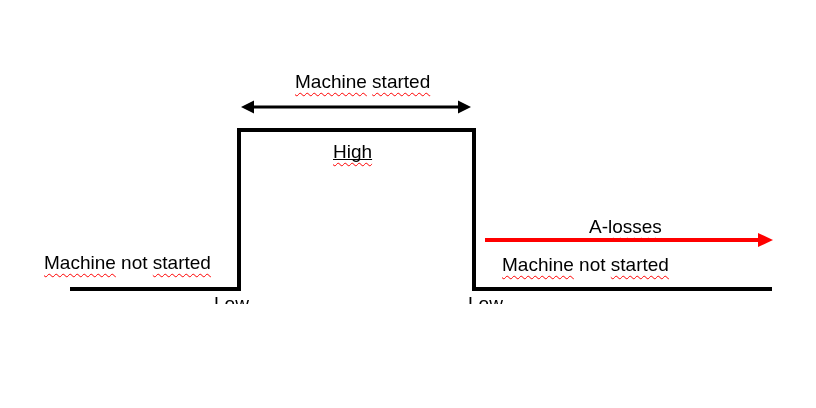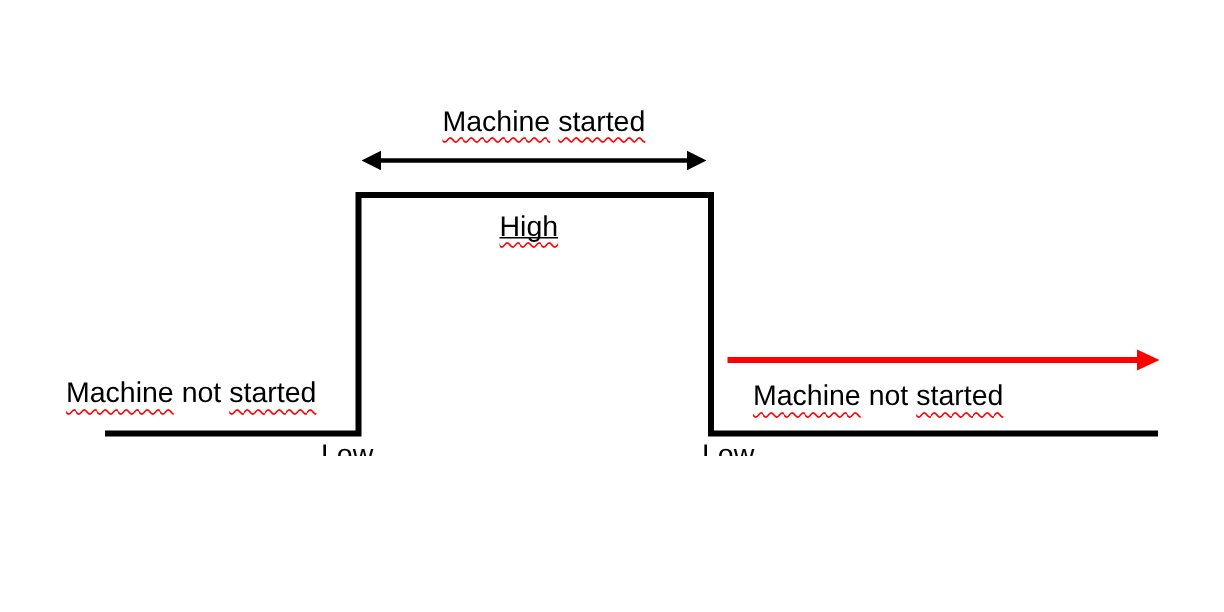--- a/index.html
+++ b/index.html
@@ -72,20 +72,21 @@
   <div class="lbl" id="state-left-label">
     <span class="sq">Machine</span>
     <span>not</span>
     <span class="sq">started</span>
   </div>
 
   <div class="lbl" id="low-left-label">
     <span class="sq">Low</span>
   </div>
 
+  <div class="lbl" id="a-losses-label"><span>A-</span><span class="sq">losses</span></div>
 
   <div class="lbl" id="state-right-label">
     <span class="sq">Machine</span>
     <span>not</span>
     <span class="sq">started</span>
   </div>
 
   <div class="lbl" id="low-right-label">
     <span class="sq">Low</span>
   </div>

